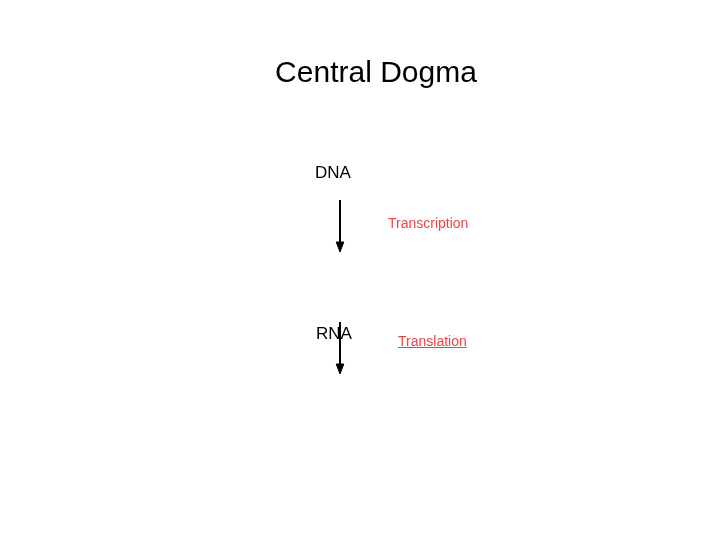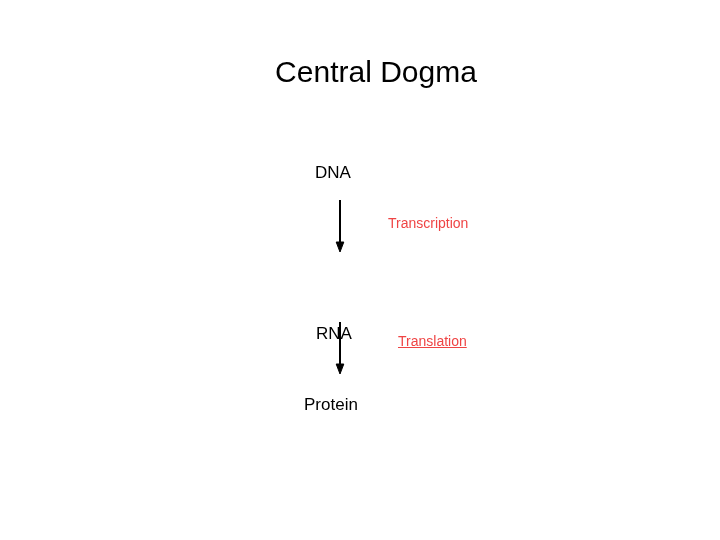--- a/index.html
+++ b/index.html
@@ -112,15 +112,14 @@
 
   <div class="node-label node-rna">RNA</div>
 
   <svg class="arrow-svg arrow-2" width="20" height="60" viewBox="0 0 20 60">
     <line x1="10" y1="4" x2="10" y2="48"></line>
     <polygon points="10,56 6.2,46 13.8,46"></polygon>
   </svg>
 
   <div class="edge-label edge-translation">Translation</div>
 
-  <div class="node-label node-protein">Protein</div>
 
 </div>
 
 </body></html>

